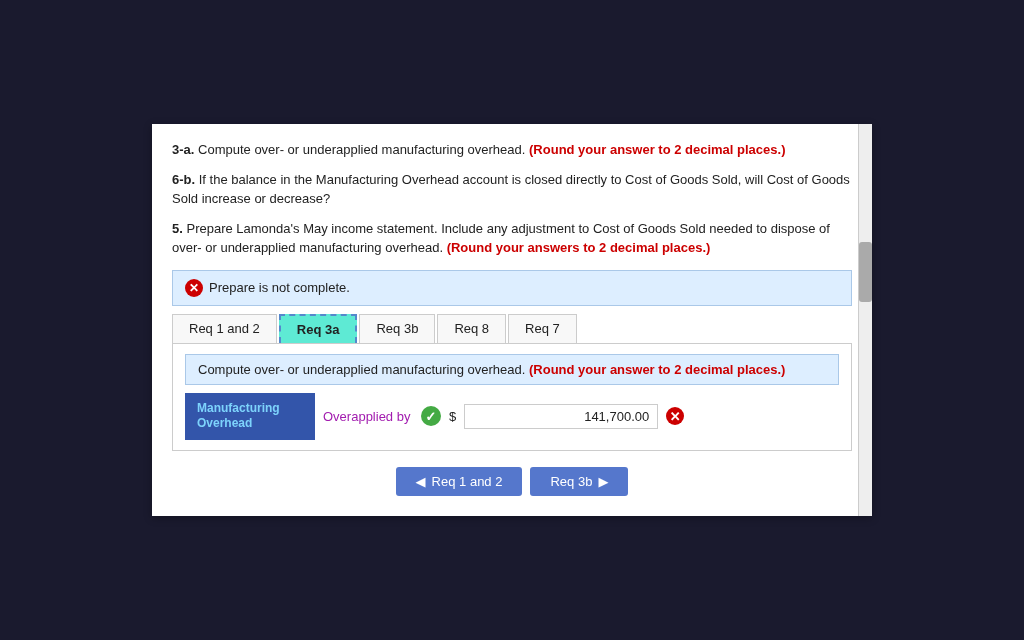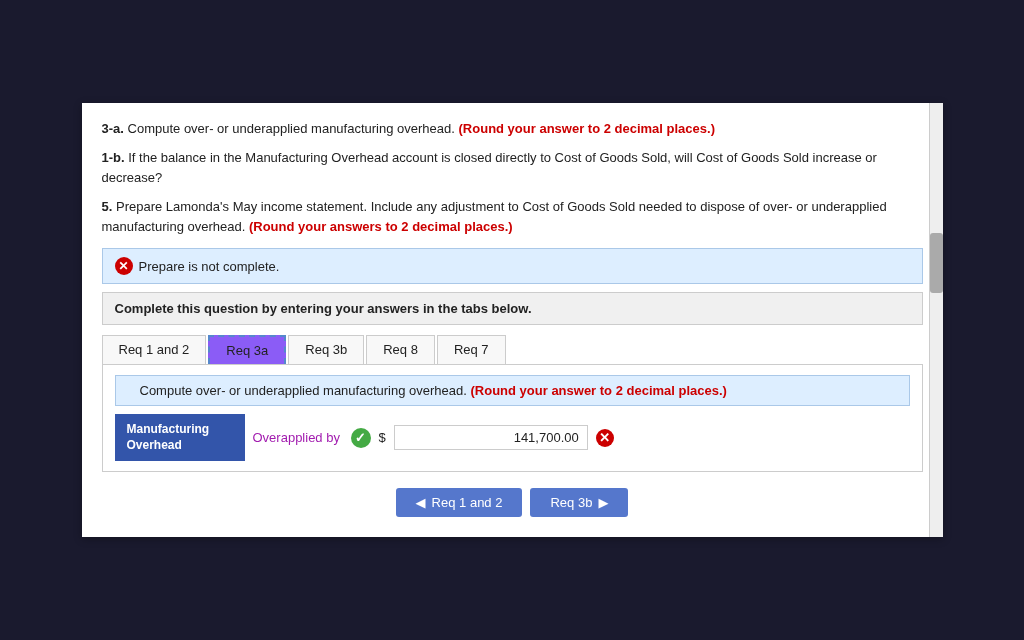--- a/index.html
+++ b/index.html
@@ -9,21 +9,21 @@
       height: 640px;
       overflow: hidden;
       display: flex;
       align-items: center;
       justify-content: center;
       font-family: Arial, sans-serif;
       font-size: 13px;
     }
     .main-container {
       background: #fff;
-      width: 861px;
+      width: 720px;
       min-height: 340px;
       padding: 16px 20px 20px 20px;
       position: relative;
       box-shadow: 0 2px 8px rgba(0,0,0,0.3);
     }
     .question-block {
       margin-bottom: 10px;
       line-height: 1.5;
       color: #222;
     }
@@ -77,51 +77,51 @@
       padding: 6px 16px;
       border: 1px solid #ccc;
       border-bottom: none;
       cursor: pointer;
       background: #f8f8f8;
       color: #222;
       font-size: 13px;
       margin-right: 2px;
     }
     .tab.active {
-      background: #8b5cf6;
+      background: #5eead4;
       border: 2px dashed #5588cc;
       border-bottom: none;
-      font-weight: normal;
+      font-weight: bold;
     }
     .tab-content-area {
       border: 1px solid #ccc;
       border-top: none;
       padding: 10px 12px;
     }
     .tab-instruction {
       background: #ddeeff;
       border: 1px solid #aac8e8;
-      padding: 7px 24px;
+      padding: 7px 12px;
       margin-bottom: 8px;
       color: #222;
       font-size: 13px;
     }
     .tab-instruction .red-text {
       color: #cc0000;
       font-weight: bold;
     }
     .data-row {
       display: flex;
       align-items: center;
       gap: 8px;
       margin-top: 4px;
     }
     .row-label {
       background: #3355aa;
-      color: #ffffff;
+      color: #7dd3fc;
       padding: 8px 12px;
       width: 130px;
       font-size: 12px;
       font-weight: bold;
       flex-shrink: 0;
       line-height: 1.3;
     }
     .row-desc {
       color: #a21caf;
       font-size: 13px;
@@ -214,39 +214,36 @@
 
 <div class="main-container">
 
   <div class="question-block">
     <span class="req-label">3-a.</span>
     <span>Compute over- or underapplied manufacturing overhead.</span>
     <span class="red-text">(Round your answer to 2 decimal places.)</span>
   </div>
 
   <div class="question-block">
-    <span class="req-label">1-b.</span>
+    <span class="req-label">6-b.</span>
     <span>If the balance in the Manufacturing Overhead account is closed directly to Cost of Goods Sold, will Cost of Goods Sold increase or decrease?</span>
   </div>
 
 
   <div class="question-block">
     <span class="req-label">5.</span>
     <span>Prepare Lamonda's May income statement. Include any adjustment to Cost of Goods Sold needed to dispose of over- or underapplied manufacturing overhead.</span>
     <span class="red-text">(Round your answers to 2 decimal places.)</span>
   </div>
 
   <div class="answer-incomplete-bar">
     <span class="error-icon">✕</span>
     <span>Prepare is not complete.</span>
   </div>
 
-  <div class="complete-instruction">
-    <span>Complete this question by entering your answers in the tabs below.</span>
-  </div>
 
   <div class="tabs-container">
     <div class="tab">
       <span>Req 1 and 2</span>
     </div>
     <div class="tab active">
       <span>Req 3a</span>
     </div>
     <div class="tab">
       <span>Req 3b</span>

